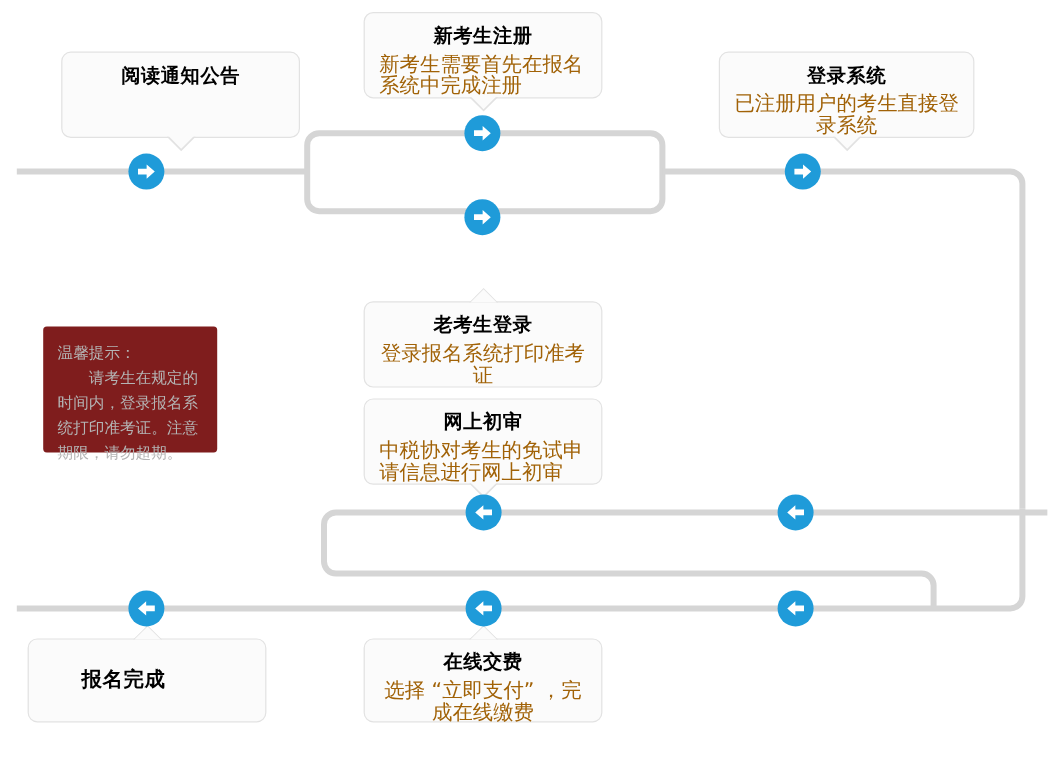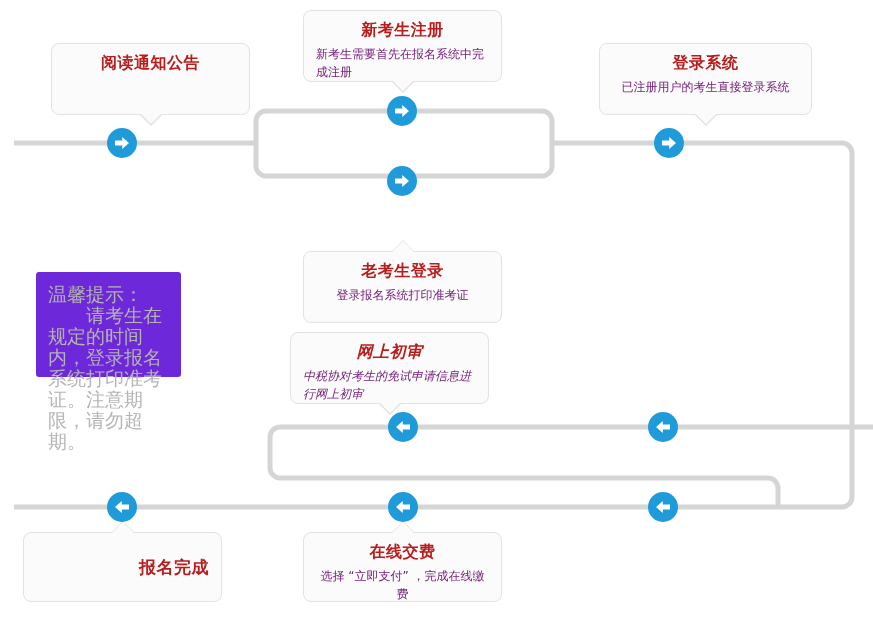--- a/index.html
+++ b/index.html
@@ -37,29 +37,29 @@
     border: 1px solid #e2e2e2;
     border-radius: 8px;
     z-index: 3;
     padding: 8px 12px 9px 12px;
   }
 
   .card-title {
     text-align: center;
     font-size: 16px;
     font-weight: bold;
-    color: #b91c1c;
+    color: #000000;
     line-height: 22px;
     letter-spacing: .5px;
     white-space: nowrap;
   }
   .card-desc {
     margin-top: 4px;
-    font-size: 12px;
-    color: #701a75;
+    font-size: 17px;
+    color: #a16207;
     line-height: 18px;
     text-align: left;
   }
   .card-desc.center { text-align: center; }
 
   
   .card .ptr-down,
   .card .ptr-down::after {
     position: absolute;
     left: 50%;
@@ -100,25 +100,25 @@
     top: 1px;
     margin-left: -11px;
     border-left: 11px solid transparent;
     border-right: 11px solid transparent;
     border-bottom: 11px solid #fbfbfb;
   }
 
   
   .tips {
     position: absolute;
-    background: #6d28d9;
+    background: #7f1d1d;
     border-radius: 3px;
     z-index: 3;
     padding: 12px 12px 10px 12px;
-    font-size: 19px;
+    font-size: 13px;
     color: #b4b4b4;
     line-height: 21px;
     text-indent: 0;
   }
   .tips .line2 { text-indent: 2em; }
 
   
   .arrow {
     position: absolute;
     width: 30px; height: 30px;
@@ -128,21 +128,21 @@
     display: flex;
     align-items: center;
     justify-content: center;
   }
   .arrow svg { display: block; }
 
   
   .card.only-title {
     display: flex;
     align-items: center;
-    justify-content: flex-end;
+    justify-content: flex-start;
     padding-left: 44px;
   }
   .card.only-title .card-title { font-size: 17px; }
 </style>
 </head>
 <body>
 
 <div id="stage">
 
   <svg id="lines" viewBox="0 0 873 634" width="873" height="634" xmlns="http://www.w3.org/2000/svg">
@@ -185,21 +185,21 @@
     <div class="card-title">老考生登录</div>
     <div class="card-desc center">登录报名系统打印准考证</div>
     <i class="ptr-up"></i>
   </div>
 
   <div class="tips" style="left:36px; top:272px; width:145px; height:105px;">
     <div>温馨提示：</div>
     <div class="line2">请考生在规定的时间内，登录报名系统打印准考证。注意期限，请勿超期。</div>
   </div>
 
-  <div class="card" style="left:290px; top:332px; width:199px; height:72px;font-style:italic;">
+  <div class="card" style="left:303px; top:332px; width:199px; height:72px;">
     <div class="card-title">网上初审</div>
     <div class="card-desc">中税协对考生的免试申请信息进行网上初审</div>
     <i class="ptr-down"></i>
   </div>
 
 
   <div class="card only-title" style="left:23px; top:532px; width:199px; height:70px;">
     <div class="card-title">报名完成</div>
     <i class="ptr-up"></i>
   </div>

